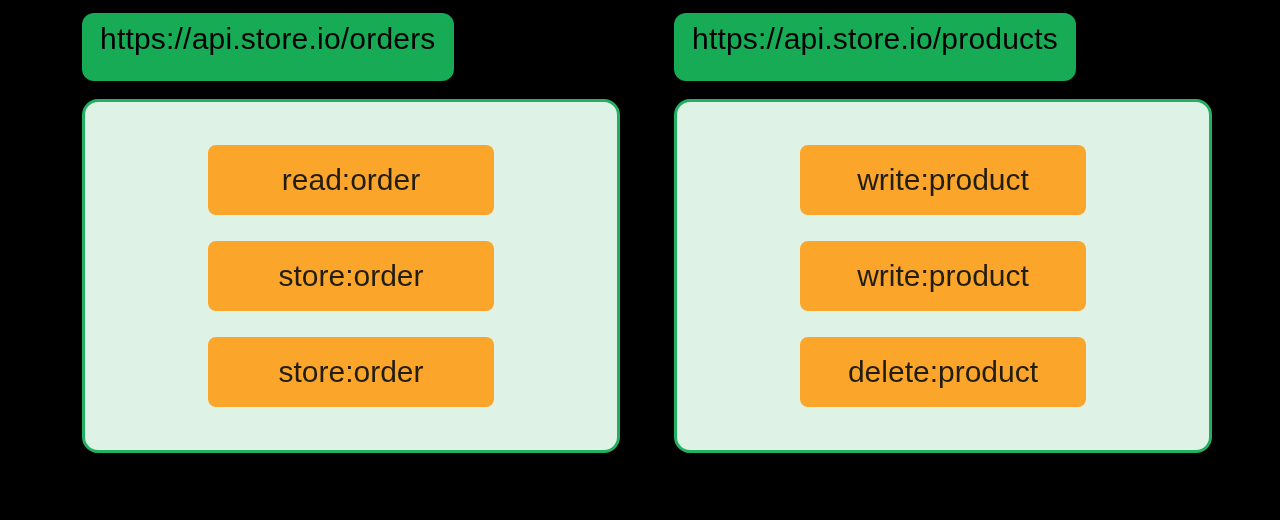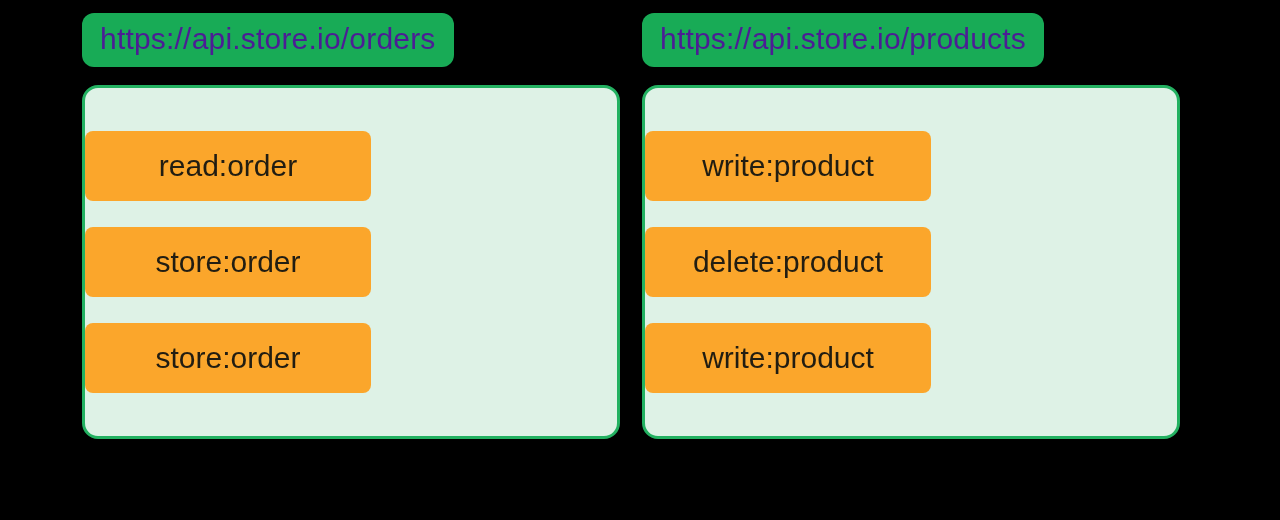--- a/index.html
+++ b/index.html
@@ -12,46 +12,46 @@
     background: #000000;
     font-family: "Liberation Sans", sans-serif;
     position: relative;
     overflow: hidden;
   }
   .api-group {
     position: absolute;
     top: 13px;
   }
   .api-group.left  { left: 82px; }
-  .api-group.right { left: 642px; }
+  .api-group.right { left: 674px; }
 
   .url-badge {
     display: inline-block;
-    height: 54px;
+    height: 68px;
     line-height: 52px;
     padding: 0 18px;
     background: #18ab56;
-    color: #4c1d95;
+    color: #000000;
     font-size: 30px;
     font-weight: 500;
     border-radius: 12px;
     letter-spacing: 0.2px;
     white-space: nowrap;
   }
   .scope-panel {
     margin-top: 18px;
     width: 538px;
     height: 354px;
     box-sizing: border-box;
     background: #def2e6;
     border: 3px solid #23b161;
     border-radius: 16px;
     display: flex;
     flex-direction: column;
-    align-items: flex-start;
+    align-items: center;
     padding-top: 43px;
     gap: 26px;
   }
   .scope-chip {
     width: 286px;
     height: 70px;
     box-sizing: border-box;
     background: #fba62b;
     border-radius: 8px;
     color: #211d12;
@@ -72,16 +72,16 @@
     <div class="scope-chip">read:order</div>
     <div class="scope-chip">store:order</div>
     <div class="scope-chip">store:order</div>
   </div>
 </div>
 
 <div class="api-group right">
   <div class="url-badge">https://api.store.io/products</div>
   <div class="scope-panel">
     <div class="scope-chip">write:product</div>
+    <div class="scope-chip">write:product</div>
     <div class="scope-chip">delete:product</div>
-    <div class="scope-chip">write:product</div>
   </div>
 </div>
 
 </body></html>

